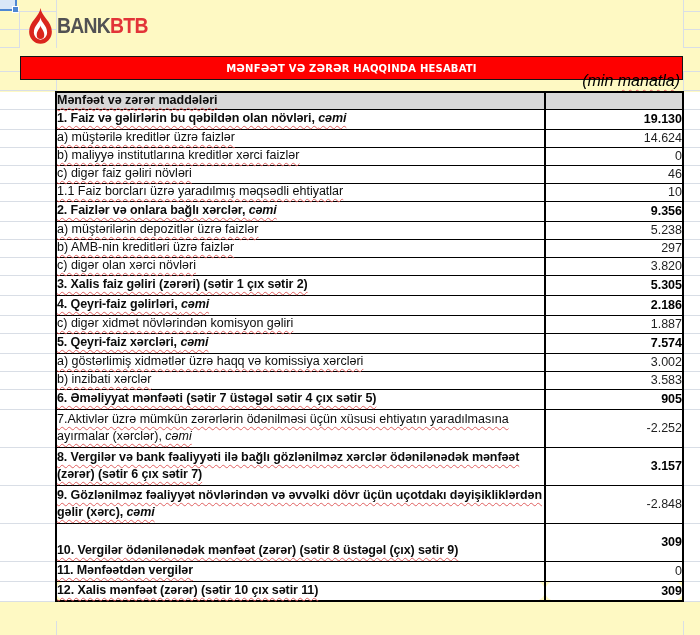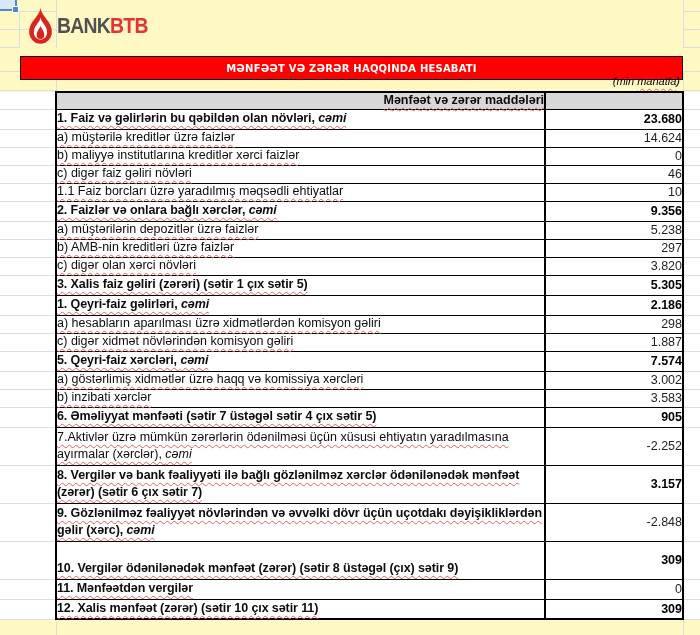--- a/index.html
+++ b/index.html
@@ -30,21 +30,21 @@
   .logo-text .btb{color:var(--logo-red);}
   .titlebar{
     position:absolute;left:20px;top:48px;width:663px;height:24px;background:var(--accent);
     border:1px solid #151515;display:flex;align-items:center;justify-content:center;
     color:#fff;font-weight:700;font-size:10px;letter-spacing:.2px;
     font-family:"DejaVu Sans",sans-serif;
     margin-top:8px;
   }
   .unitnote{
     position:absolute;right:17px;top:72px;height:18px;line-height:18px;
-    font-style:italic;font-size:11px;padding-right:3px;white-space:pre;
+    font-style:italic;font-size:16px;padding-right:3px;white-space:pre;
   }
   
   table.t{position:absolute;top:91px;left:0;width:700px;border-collapse:collapse;table-layout:fixed;}
   table.t td{padding:0;font-size:12.5px;vertical-align:middle;background:#fff;}
   td.m{border:0;border-bottom:1px solid var(--grid);}
   td.lbl{
     border:1px solid #000;border-left:2px solid #000;
     padding:1px 2px 1px 3px;line-height:1.25;color:#0c0c0c;
   }
   td.val{
@@ -55,23 +55,23 @@
   tr.emph{height:20px;margin-top:35px;}
   tr.emph td.lbl{font-weight:700;letter-spacing:-0.1px;}
   tr.l2{height:38px;}
   tr.l2 td.lbl{line-height:1.35;}
   tr.tall{height:38px;}
   tr.tall td.lbl{vertical-align:bottom;white-space:nowrap;overflow:hidden;padding-bottom:2px;}
   td.val.vb{font-weight:700;color:#000;}
   tr.hdrrow{height:17px;}
   tr.hdrrow td.lbl,tr.hdrrow td.val{
     background:var(--hdr-gray);border-top:2px solid #000;
-    font-weight:700;text-align:right;
-  }
-  tr.last td.lbl,tr.last td.val{border-bottom:2px solid #000;}
+    font-weight:700;text-align:left;
+  }
+  tr.last td.lbl,tr.last td.val{border-bottom:2px solid #000;border-radius:10px;}
   
   .sq{
     text-decoration-line:underline;text-decoration-style:wavy;
     text-decoration-color:var(--sq);text-decoration-thickness:1px;
     text-underline-offset:2.5px;
   }
   i.sq{font-style:italic;}
 </style>
 </head>
 <body>
@@ -124,21 +124,21 @@
     <tbody id="rows">
       <tr class="hdrrow">
         <td class="m"></td>
         <td class="lbl"><span class="sq">Mənfəət və zərər maddələri</span></td>
         <td class="val"></td>
         <td class="m"></td>
       </tr>
     <tr class="emph">
           <td class="m"></td>
           <td class="lbl"><span class="sq">1. Faiz və gəlirlərin bu qəbildən olan növləri, </span><i class="sq">cəmi</i></td>
-          <td class="val vb">23.680</td>
+          <td class="val vb">19.130</td>
           <td class="m"></td>
         </tr>
         <tr>
           <td class="m"></td>
           <td class="lbl"><span class="sq">a) müştərilə kreditlər üzrə faizlər</span></td>
           <td class="val">14.624</td>
           <td class="m"></td>
         </tr>
         <tr>
           <td class="m"></td>
@@ -177,34 +177,28 @@
           <td class="m"></td>
         </tr>
         <tr>
           <td class="m"></td>
           <td class="lbl"><span class="sq">c) digər olan xərci növləri</span></td>
           <td class="val">3.820</td>
           <td class="m"></td>
         </tr>
         <tr class="emph">
           <td class="m"></td>
-          <td class="lbl"><span class="sq">3. Xalis faiz gəliri (zərəri) (sətir 1 çıx sətir 5)</span></td>
+          <td class="lbl"><span class="sq">3. Xalis faiz gəliri (zərəri) (sətir 1 çıx sətir 2)</span></td>
           <td class="val vb">5.305</td>
           <td class="m"></td>
         </tr>
         <tr class="emph">
           <td class="m"></td>
-          <td class="lbl"><span class="sq">1. Qeyri-faiz gəlirləri, </span><i class="sq">cəmi</i></td>
+          <td class="lbl"><span class="sq">4. Qeyri-faiz gəlirləri, </span><i class="sq">cəmi</i></td>
           <td class="val vb">2.186</td>
-          <td class="m"></td>
-        </tr>
-        <tr>
-          <td class="m"></td>
-          <td class="lbl"><span class="sq">a) hesabların aparılması üzrə xidmətlərdən komisyon gəliri</span></td>
-          <td class="val">298</td>
           <td class="m"></td>
         </tr>
         <tr>
           <td class="m"></td>
           <td class="lbl"><span class="sq">c) digər xidmət növlərindən komisyon gəliri</span></td>
           <td class="val">1.887</td>
           <td class="m"></td>
         </tr>
         <tr class="emph">
           <td class="m"></td>

